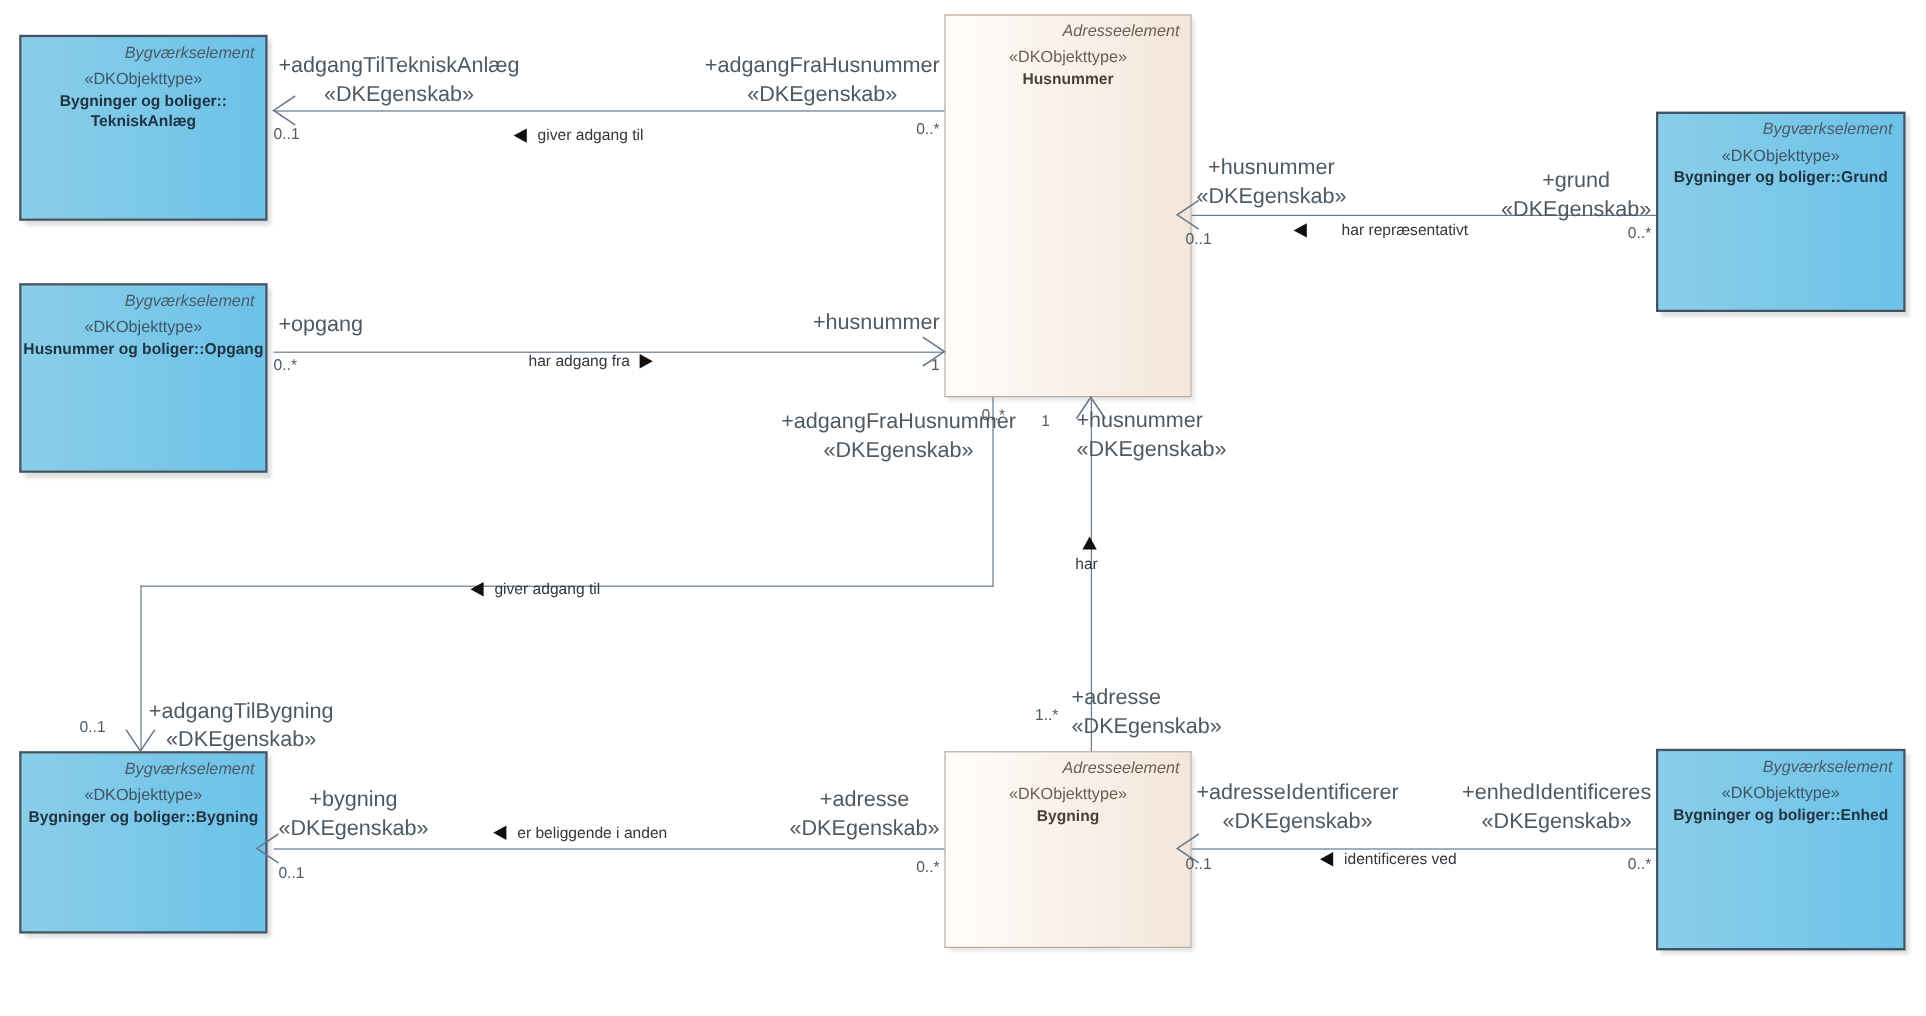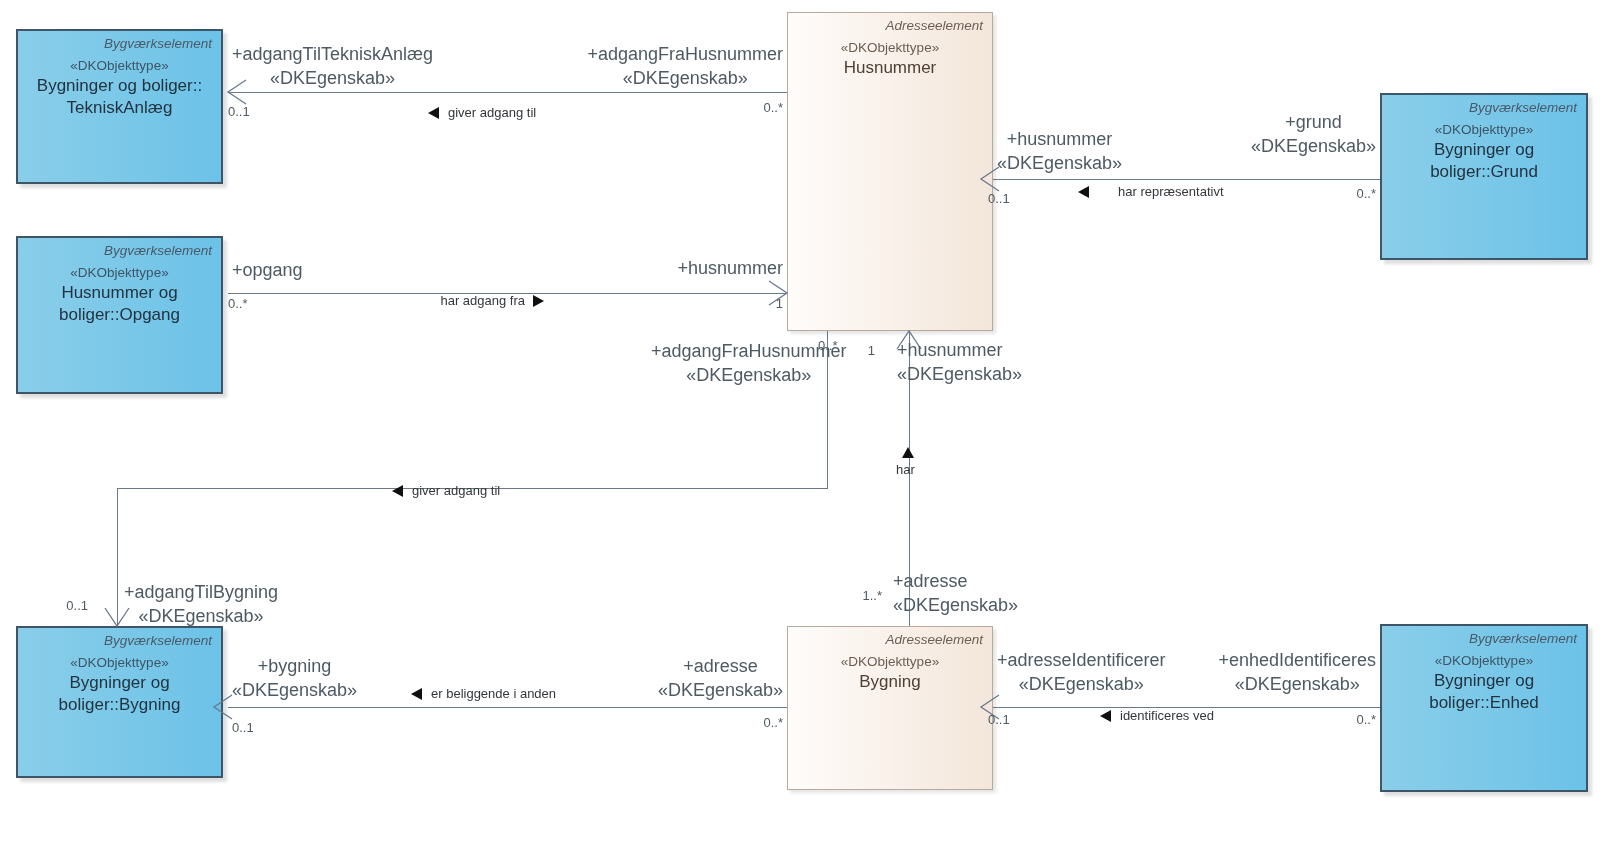--- a/index.html
+++ b/index.html
@@ -12,21 +12,21 @@
   .uml-box.blue{background:linear-gradient(to right,#8ACEE9 0%,#6CC2E8 100%);border-color:#3d5566;}
   .uml-box.beige{background:linear-gradient(to right,#FFFCFA 0%,#F3E6DA 100%);
                  border:1px solid #b9a99c;box-shadow:3px 3px 3px rgba(0,0,0,0.10);}
 
   .stereo-top{position:absolute;top:5px;right:9px;font-style:italic;font-size:13.5px;
               color:#4a5a68;white-space:nowrap;}
   .uml-box.beige .stereo-top{color:#6d5f55;}
   .box-body{position:absolute;left:0;right:0;top:26px;text-align:center;line-height:1.32;}
   .guillemet{display:block;font-size:13.5px;color:#3d5566;}
   .uml-box.beige .guillemet{color:#6b5d52;}
-  .cls-name{display:block;font-size:17px;font-weight:normal;color:#223442;}
+  .cls-name{display:block;font-size:13px;font-weight:bold;color:#223442;}
   .uml-box.beige .cls-name{color:#4e3f34;}
 
   
   .ln{position:absolute;background:#69798c;}
   .ln.h{height:1px;}
   .ln.v{width:1px;}
 
   
   .lbl{position:absolute;font-size:18px;color:#4e5a63;white-space:nowrap;line-height:1.35;}
   .lbl.r{transform:translateX(-100%);text-align:right;}
@@ -128,21 +128,21 @@
 
   <div class="ln h" style="left:993px;top:179px;width:387px;"></div>
   <svg class="ahead" style="left:981px;top:165px;width:30px;height:30px;">
     <path d="M 18 2 L 0 14 L 18 26"></path>
   </svg>
   <div class="lbl" style="left:997px;top:127px;text-align:center;">
     <span>+husnummer</span><br>
     <span style="display:inline-block;width:100%;text-align:center;">«DKEgenskab»</span>
   </div>
   <div class="mult" style="left:988px;top:191px;">0..1</div>
-  <div class="lbl r" style="left:1376px;top:110px;text-align:center;">
+  <div class="lbl r" style="left:1376px;top:138px;text-align:center;">
     <span>+grund</span><br>
     <span style="display:inline-block;width:100%;text-align:center;">«DKEgenskab»</span>
   </div>
   <div class="mult r" style="left:1376px;top:186px;">0..*</div>
   <div class="tri left" style="left:1078px;top:186px;"></div>
   <div class="assoc" style="left:1098px;top:184px;margin-left:20px;">har repræsentativt</div>
 
   <div class="ln h" style="left:228px;top:293px;width:559px;"></div>
   <svg class="ahead" style="left:769px;top:279px;width:30px;height:30px;">
     <path d="M 0 2 L 18 14 L 0 26"></path>

